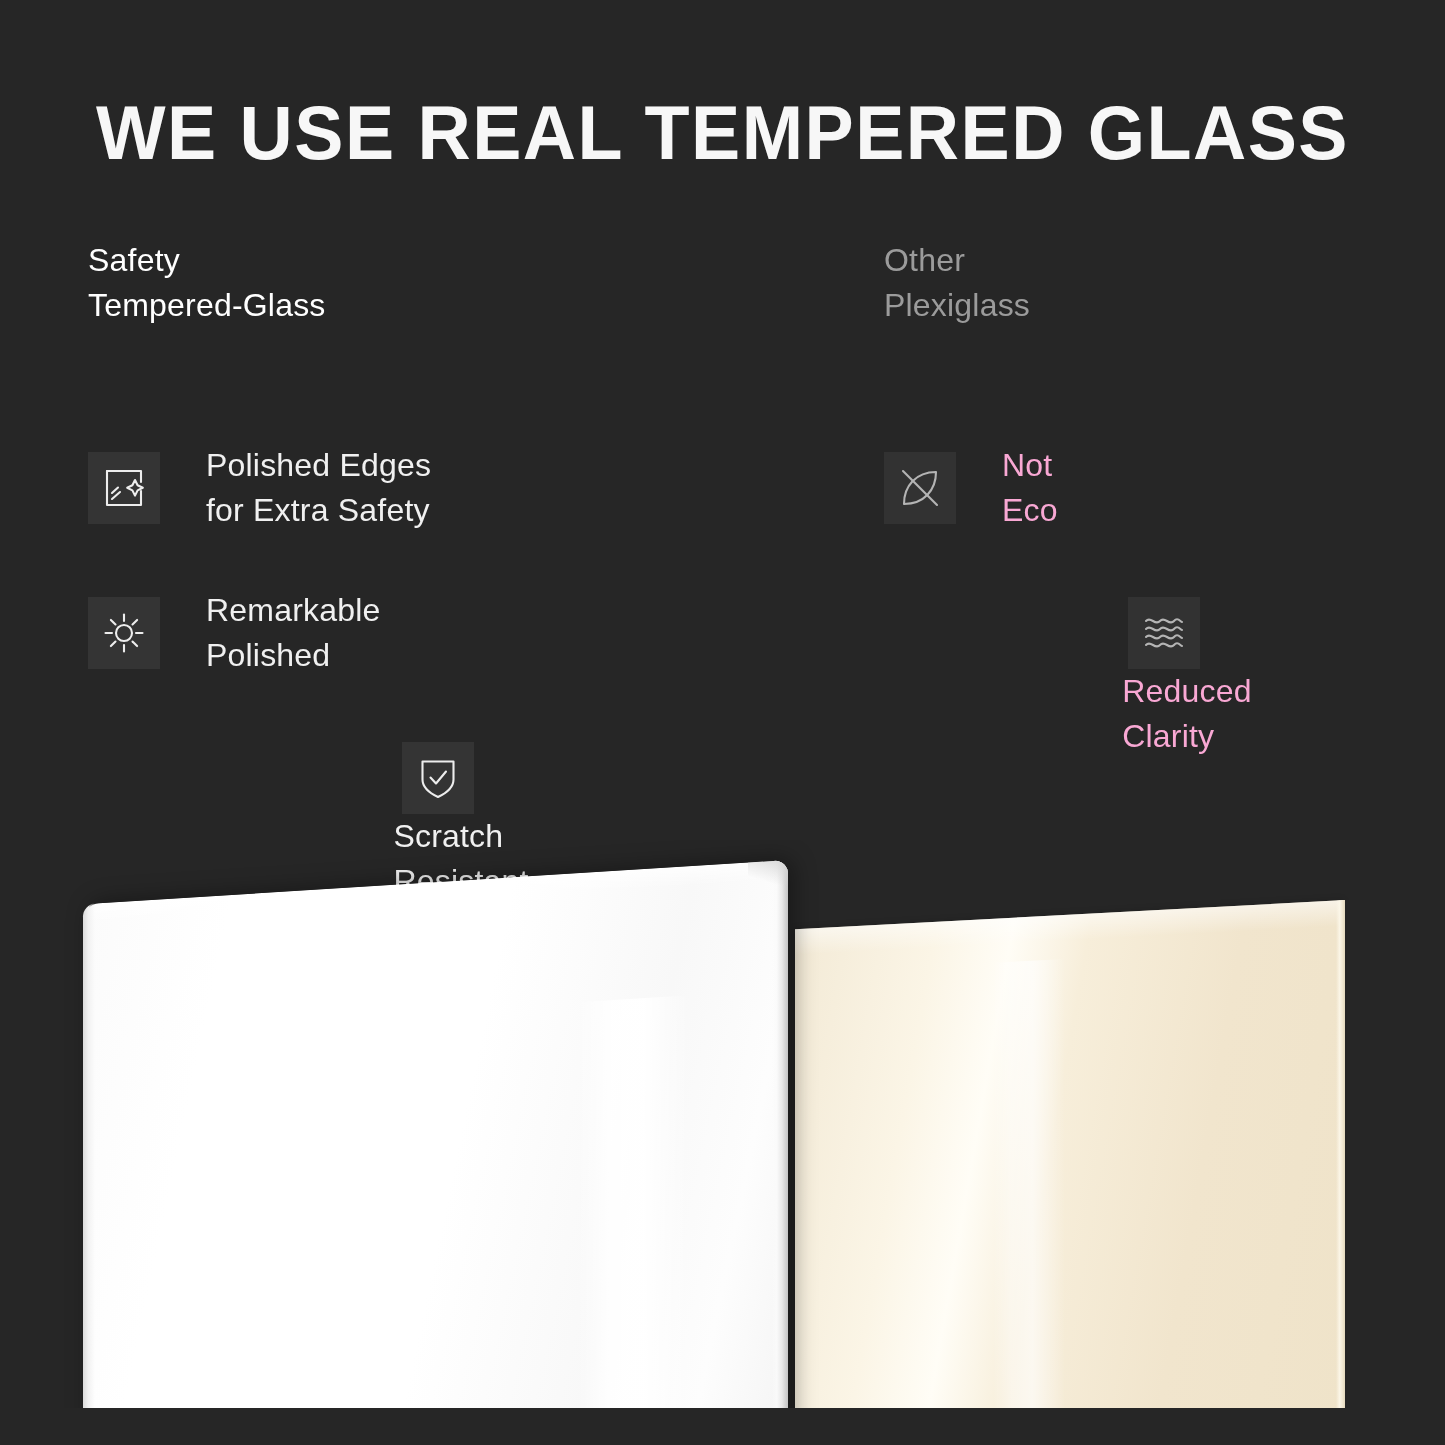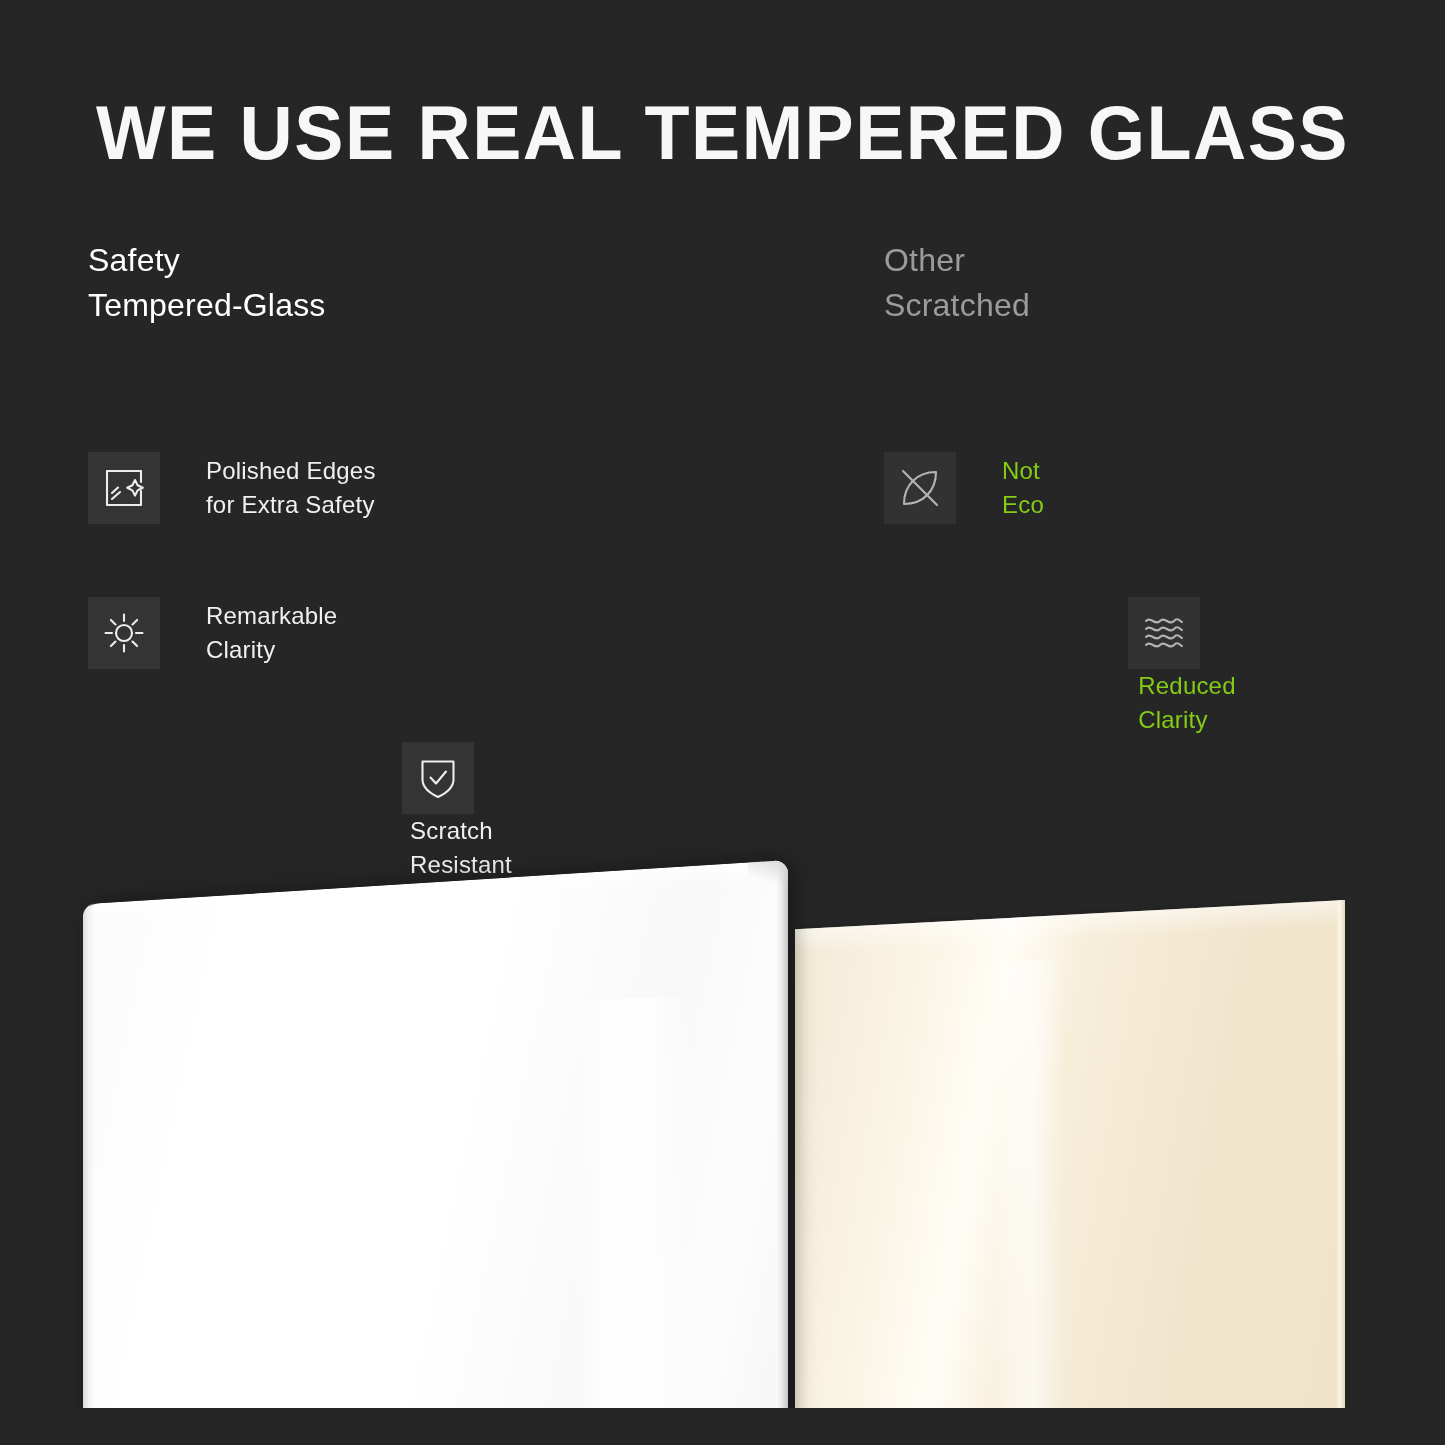--- a/index.html
+++ b/index.html
@@ -81,27 +81,27 @@
     justify-content: center;
   }
   #column-right .icon-tile { background: #323232; }
 
   .icon-tile svg { display: block; }
 
   .feature-label {
     margin-left: 46px;
     font-family: "Liberation Sans", sans-serif;
     font-weight: 300;
-    font-size: 24px;
+    font-size: 32px;
     line-height: 1.42;
     letter-spacing: 0.2px;
     white-space: pre-line;
   }
   #column-left  .feature-label { color: #f0f0f0; }
-  #column-right .feature-label { color: #84cc16; }
+  #column-right .feature-label { color: #f9a8d4; }
 
   
   #glass-stage {
     position: absolute;
     left: 0;
     top: 840px;
     width: 1445px;
     height: 605px;
     overflow: hidden;
   }
@@ -253,40 +253,40 @@
             <path d="M22 34 V40.5"></path>
             <path d="M3.5 22 H10"></path>
             <path d="M34 22 H40.5"></path>
             <path d="M8.9 8.9 L13.5 13.5"></path>
             <path d="M30.5 30.5 L35.1 35.1"></path>
             <path d="M35.1 8.9 L30.5 13.5"></path>
             <path d="M13.5 30.5 L8.9 35.1"></path>
           </svg>
         </span>
         <span class="feature-label">Remarkable
-Clarity</span>
+Polished</span>
       </li>
 
       <li class="feature-row">
         <span class="icon-tile">
           <svg width="44" height="44" viewBox="0 0 44 44" fill="none" stroke="#ededed" stroke-width="2.1" stroke-linecap="round" stroke-linejoin="round">
             <path d="M6.5 5.5 H37.5 V23.5 C37.5 31.5 30.5 37 22 41 C13.5 37 6.5 31.5 6.5 23.5 Z"></path>
             <path d="M14.5 21.5 L20 27.5 L30 15.5"></path>
           </svg>
         </span>
         <span class="feature-label">Scratch
 Resistant</span>
       </li>
 
     </ul>
   </section>
 
   <section class="column" id="column-right">
     <h2 class="col-heading">Other
-Scratched</h2>
+Plexiglass</h2>
 
     <ul class="feature-list">
 
       <li class="feature-row">
         <span class="icon-tile">
           <svg width="44" height="44" viewBox="0 0 44 44" fill="none" stroke="#b4b4b4" stroke-width="2.1" stroke-linecap="round" stroke-linejoin="round">
             <path d="M6 38 C6 20 18 6 38 6 C38 24 26 38 6 38 Z"></path>
             <path d="M5 5 L39 39"></path>
           </svg>
         </span>

